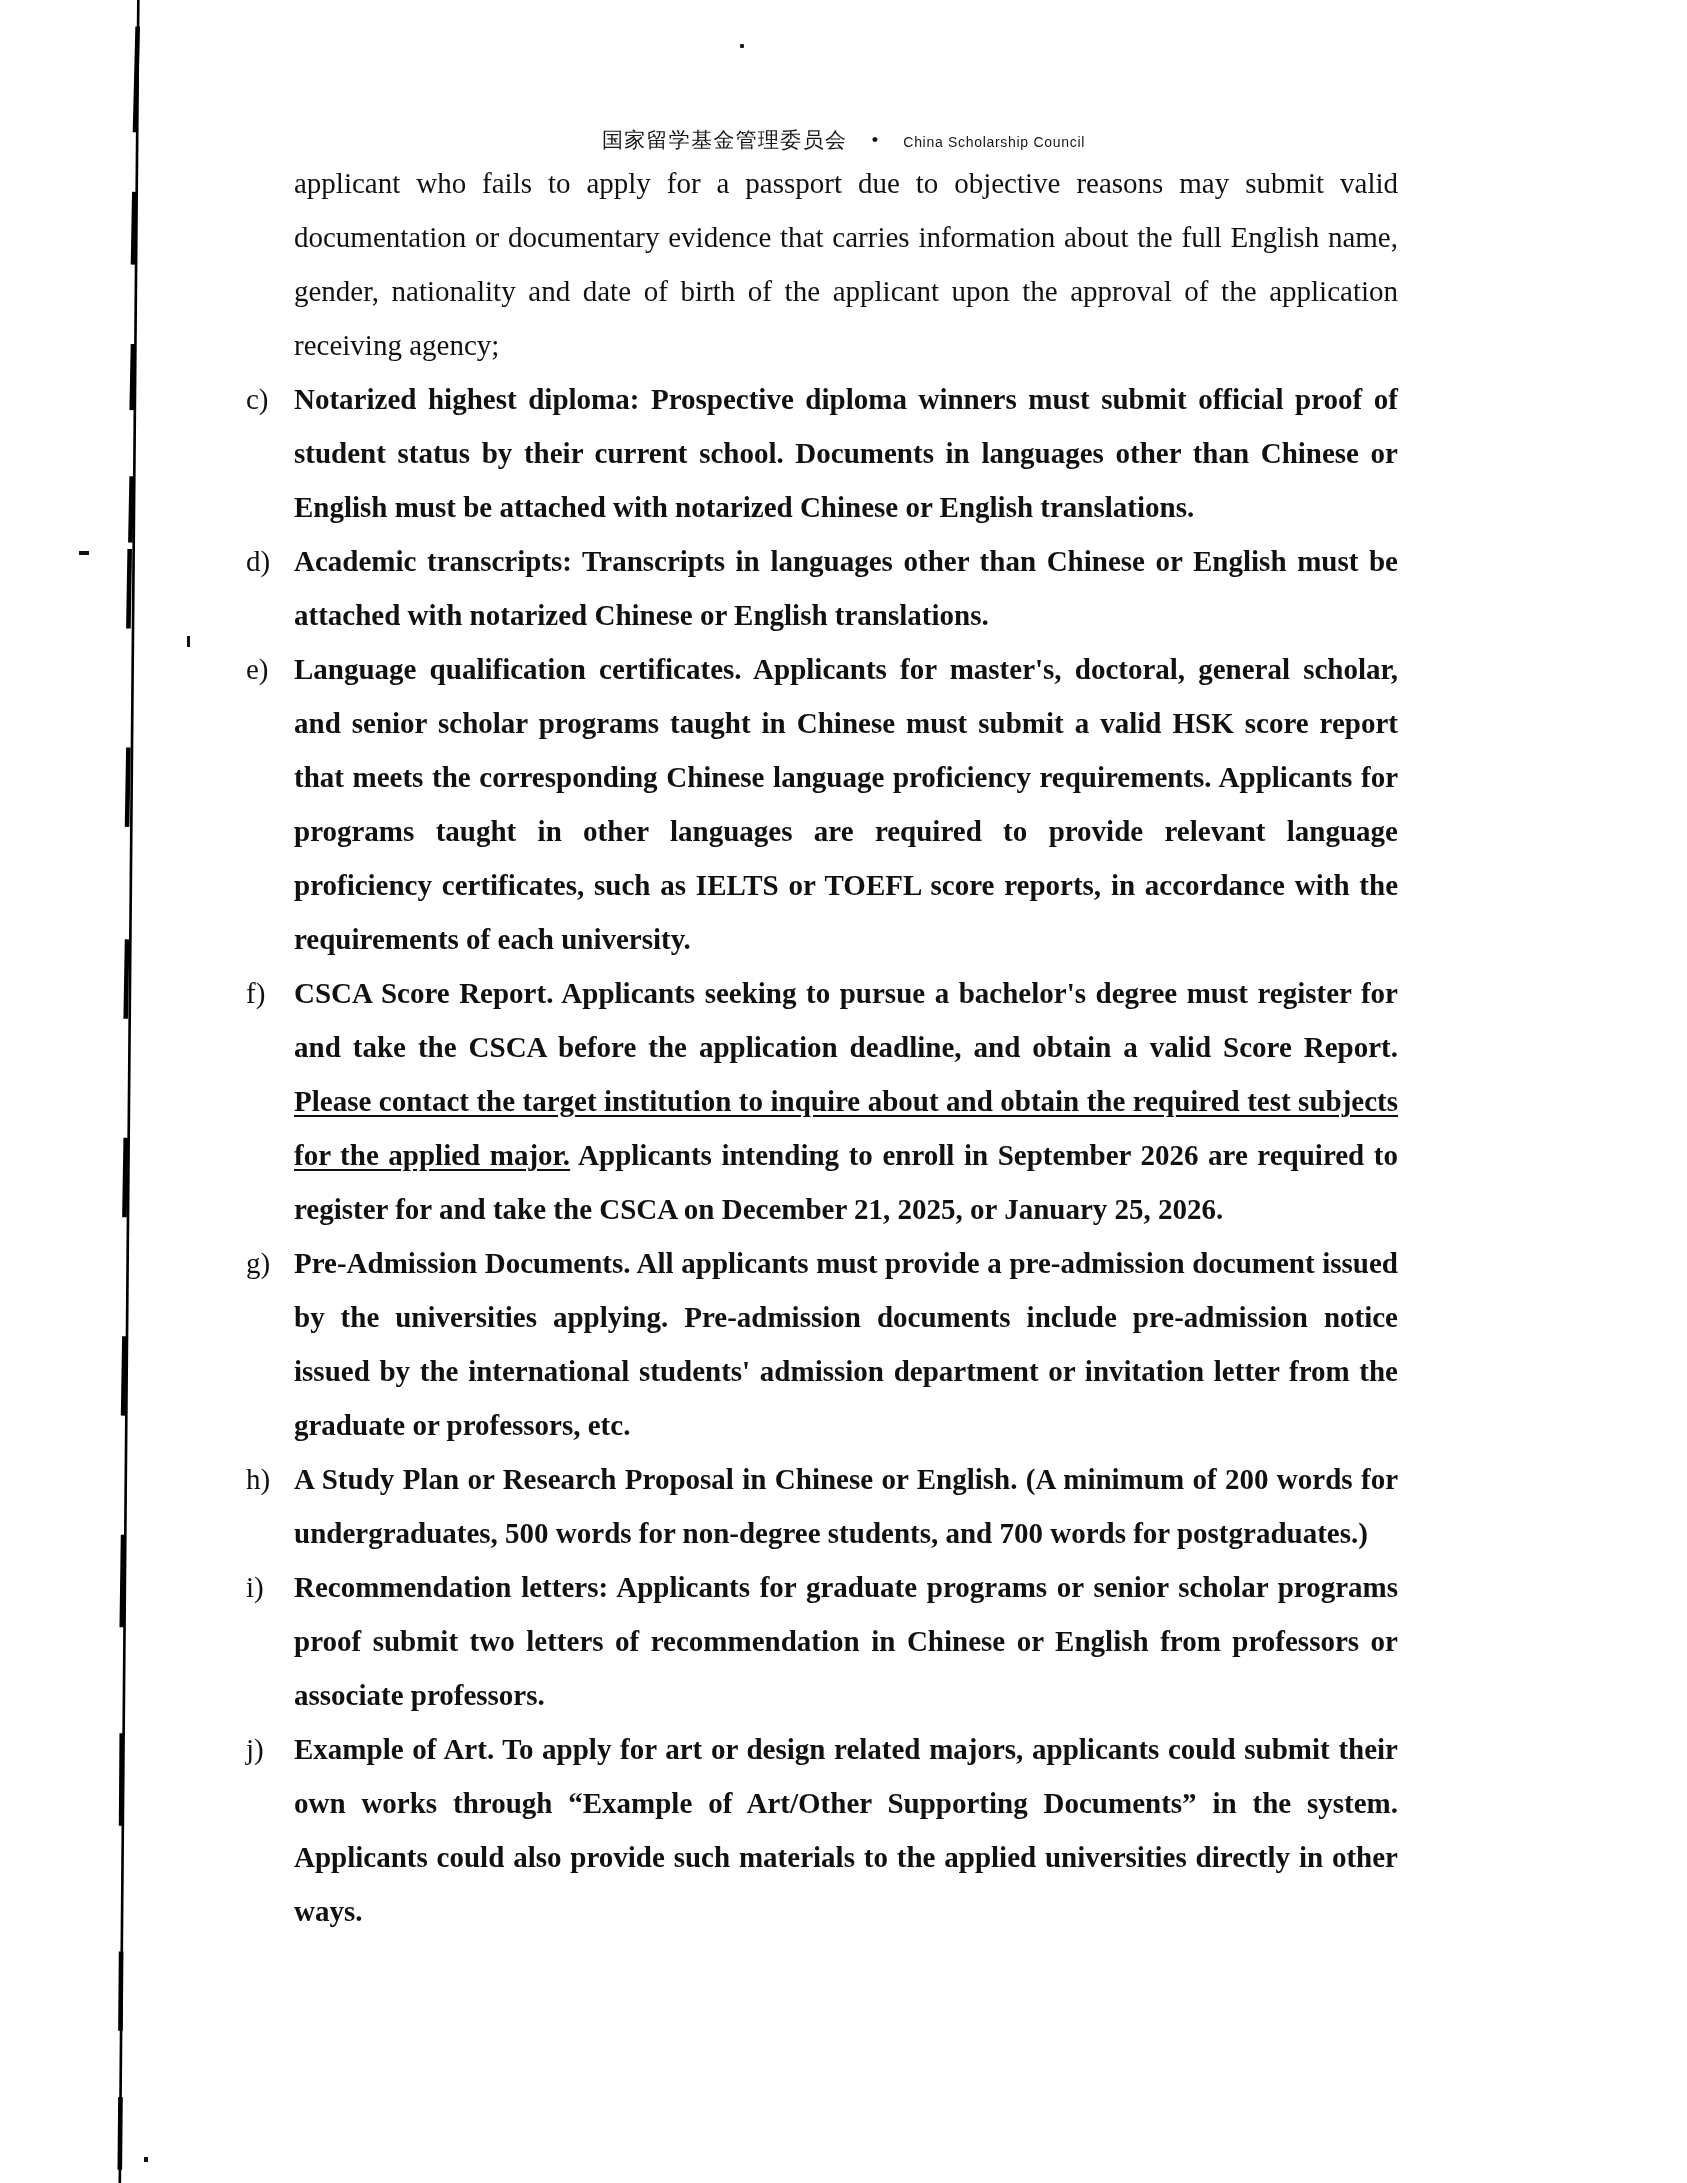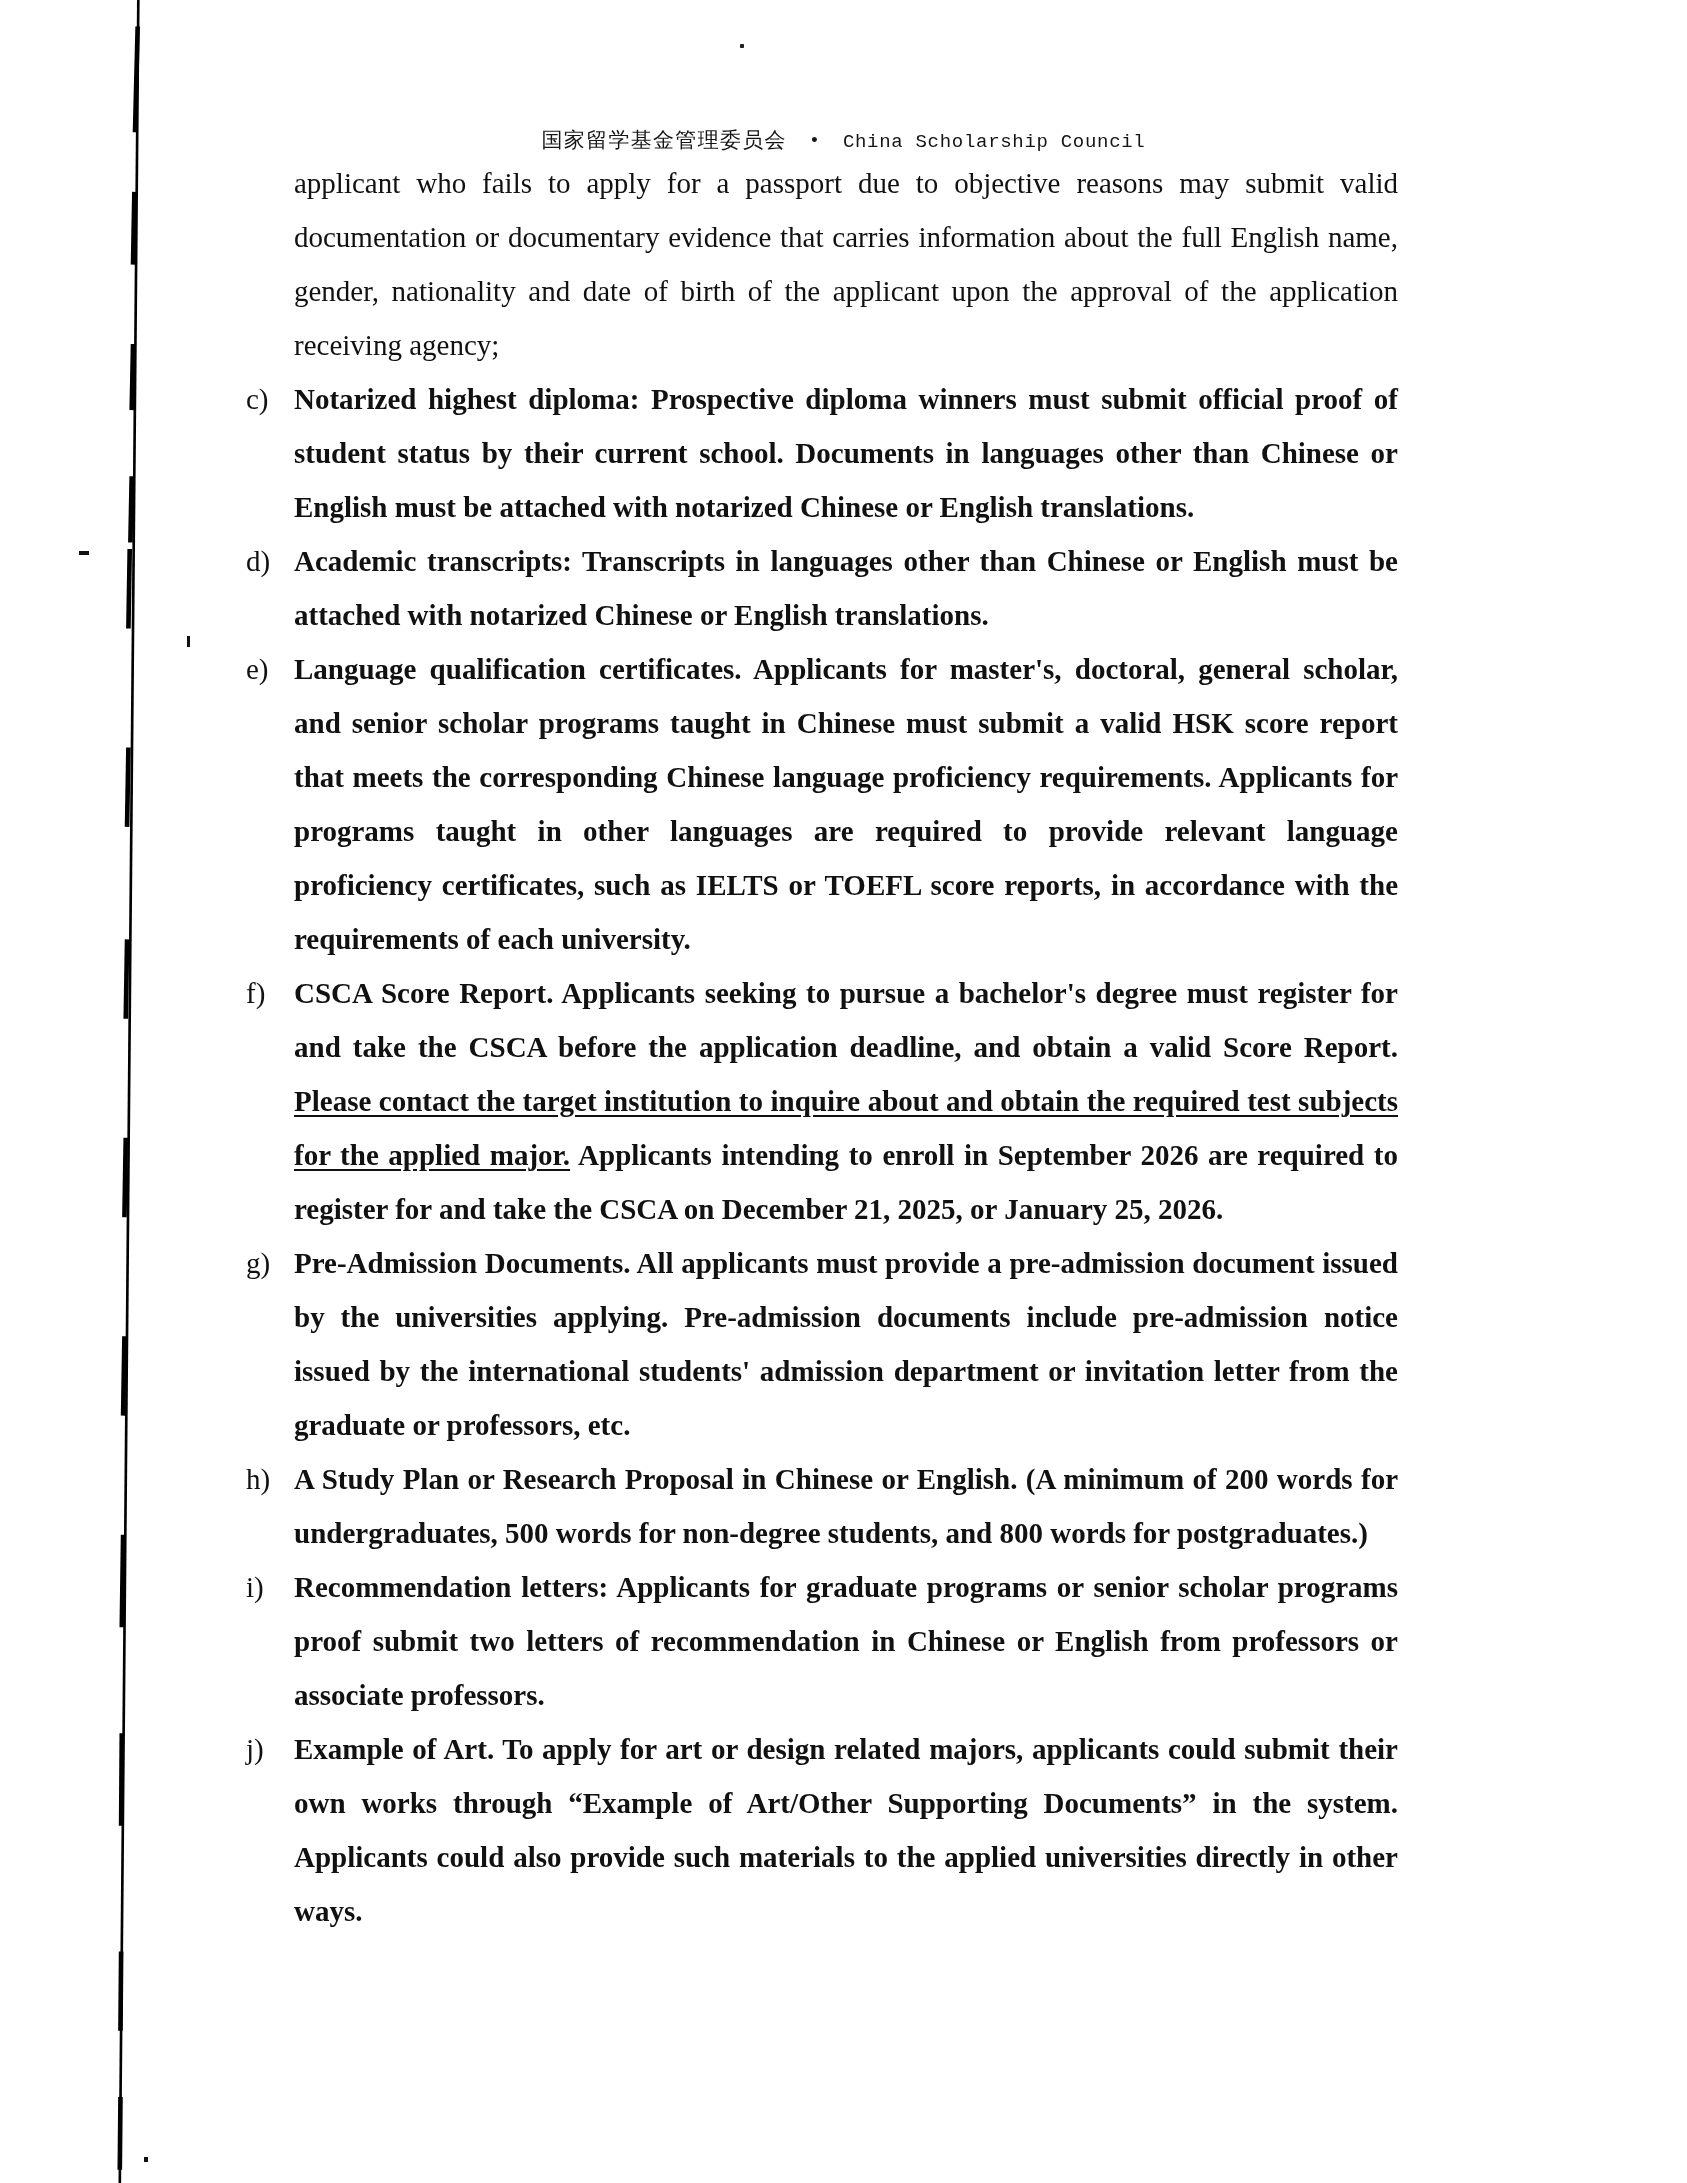--- a/index.html
+++ b/index.html
@@ -24,21 +24,21 @@
   }
   .bottom-mark {
     position: absolute; left: 144px; top: 2157px; width: 4px; height: 5.3px; background: #111;
   }
   .header {
     position: absolute; top: 126px; left: 0; width: 1687px; text-align: center;
     font-size: 21px; letter-spacing: 0.7px; color: #151515;
   }
   .header .cn { font-family: "DejaVu Sans", sans-serif; font-weight: normal; letter-spacing: 1.3px; }
   .header .dot { margin: 0 24px; }
-  .header .en { font-family: Liberation Mono, monospace; font-size: 19px; }
+  .header .en { font-family: Liberation Sans, sans-serif; font-size: 14px; }
 
   .content {
     position: absolute; left: 294px; top: 156px; width: 1104px;
     font-size: 29px; line-height: 54px;
   }
   .para { text-align: justify; margin: 0; }
   .item { position: relative; margin: 0; text-align: justify; }
   .item .label {
     position: absolute; left: -48px; top: 0;
   }
@@ -96,21 +96,21 @@
     <span class="body"><span>CSCA Score Report. Applicants seeking to pursue a bachelor's degree must register for and take the CSCA before the application deadline, and obtain a valid Score Report. </span><span class="u">Please contact the target institution to inquire about and obtain the required test subjects for the applied major.</span><span> Applicants intending to enroll in September 2026 are required to register for and take the CSCA on December 21, 2025, or January 25, 2026.</span></span>
   </div>
 
   <div class="item">
     <span class="label">g)</span>
     <span class="body">Pre-Admission Documents. All applicants must provide a pre-admission document issued by the universities applying. Pre-admission documents include pre-admission notice issued by the international students' admission department or invitation letter from the graduate or professors, etc.</span>
   </div>
 
   <div class="item">
     <span class="label">h)</span>
-    <span class="body">A Study Plan or Research Proposal in Chinese or English. (A minimum of 200 words for undergraduates, 500 words for non-degree students, and 800 words for postgraduates.)</span>
+    <span class="body">A Study Plan or Research Proposal in Chinese or English. (A minimum of 200 words for undergraduates, 500 words for non-degree students, and 700 words for postgraduates.)</span>
   </div>
 
   <div class="item">
     <span class="label">i)</span>
     <span class="body">Recommendation letters: Applicants for graduate programs or senior scholar programs proof submit two letters of recommendation in Chinese or English from professors or associate professors.</span>
   </div>
 
   <div class="item">
     <span class="label">j)</span>
     <span class="body">Example of Art. To apply for art or design related majors, applicants could submit their own works through “Example of Art/Other Supporting Documents” in the system. Applicants could also provide such materials to the applied universities directly in other ways.</span>

